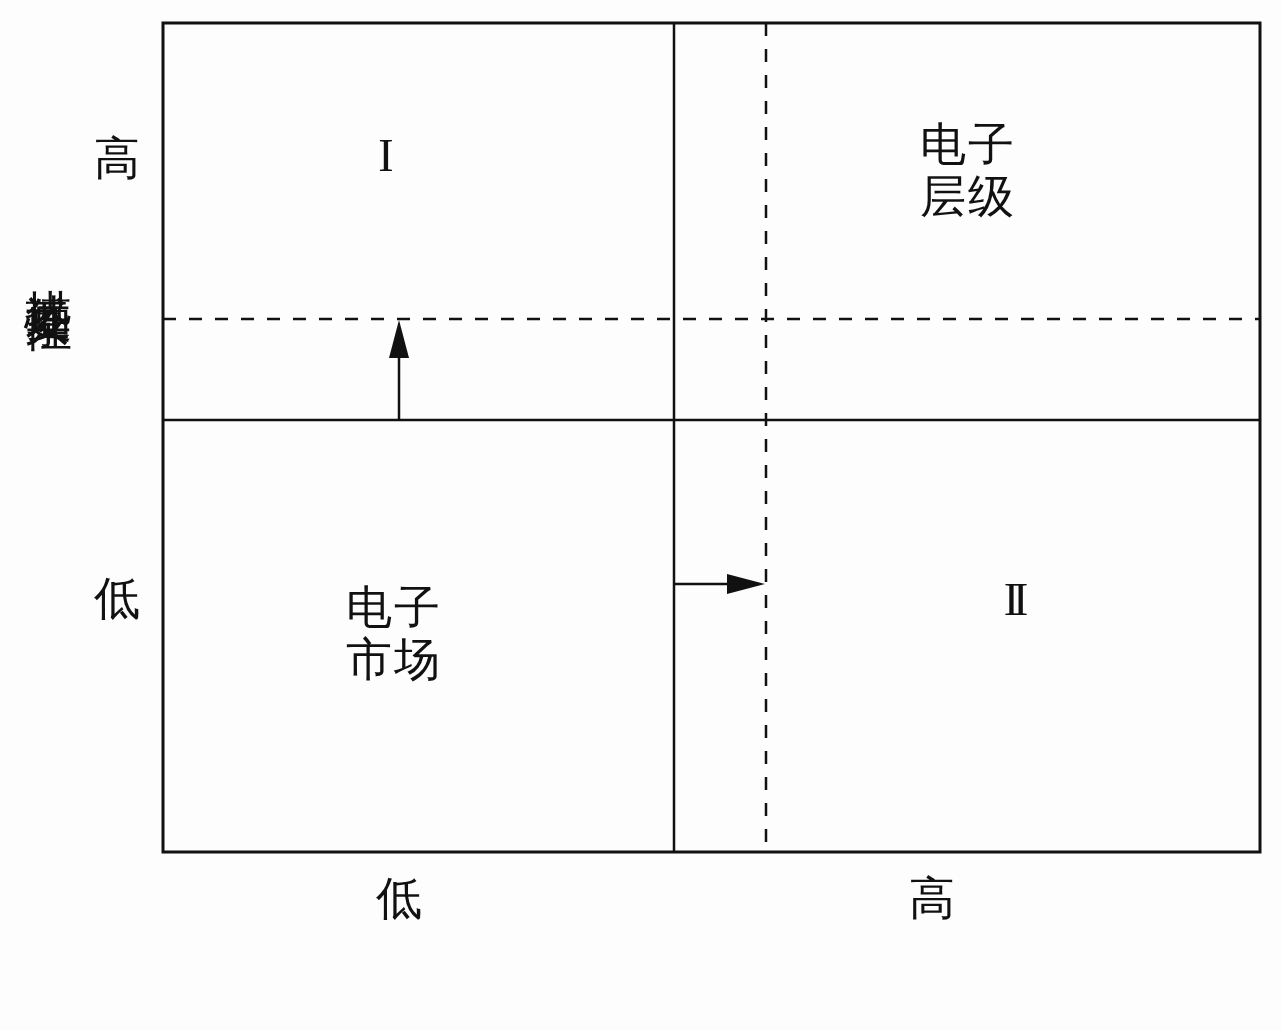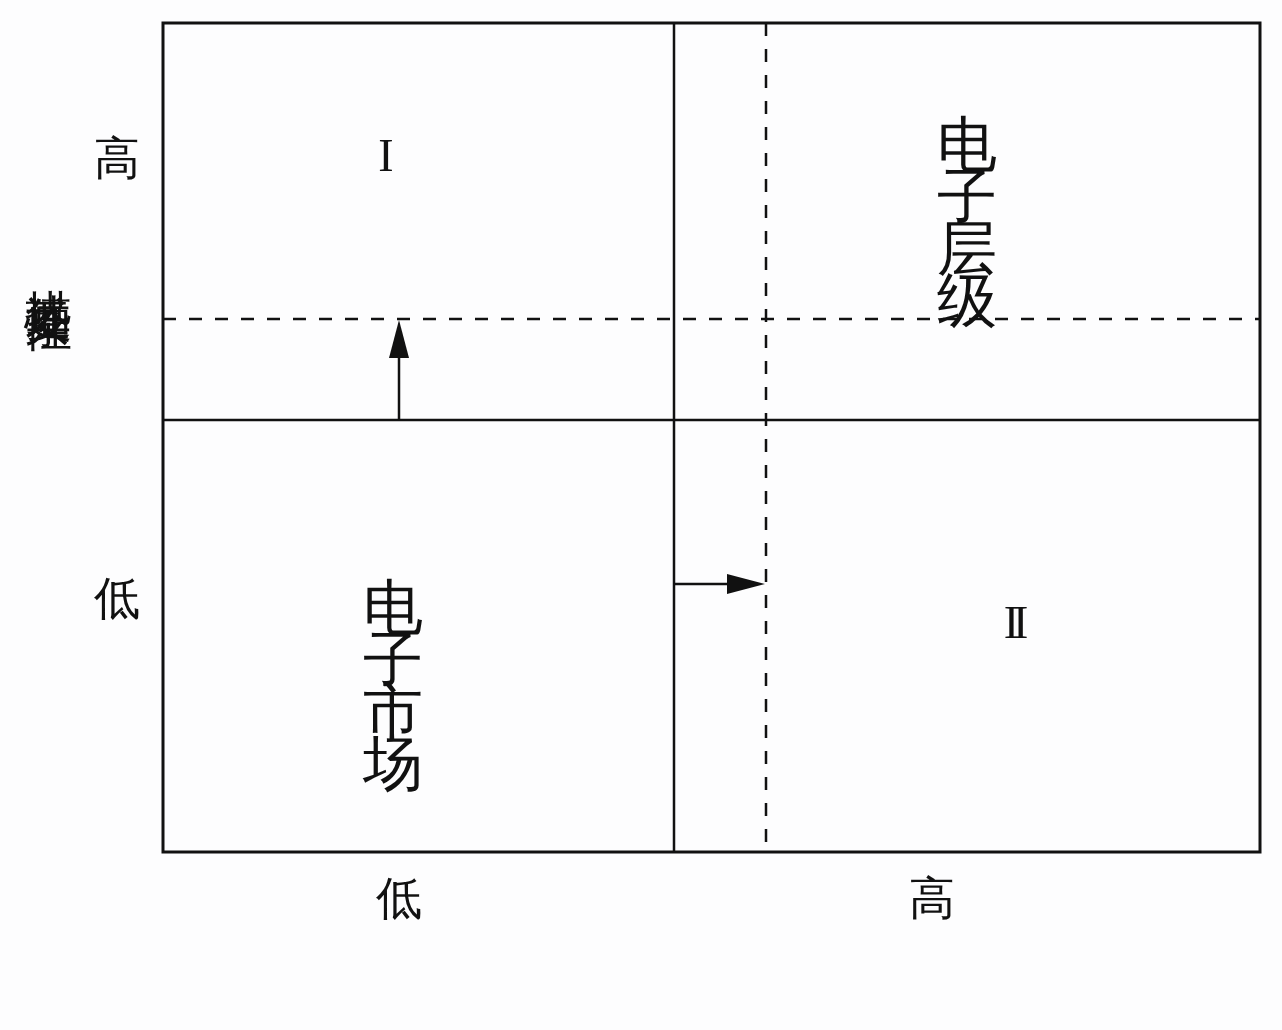--- a/index.html
+++ b/index.html
@@ -31,21 +31,21 @@
     .label {
       position: absolute;
       font-size: 46px;
       line-height: 50px;
       color: #111111;
       white-space: nowrap;
       text-align: center;
     }
     .quad-label {
       position: absolute;
-      font-size: 60px;
+      font-size: 46px;
       line-height: 52px;
       text-align: center;
       color: #111111;
       white-space: pre-line;
       letter-spacing: 2px;
     }
     .roman {
       position: absolute;
       font-family: "Liberation Serif", "DejaVu Serif", serif;
       font-size: 46px;
@@ -106,15 +106,15 @@
   <div class="label" style="left:907px; top:873px; width:50px;">高</div>
 
   <div class="roman" style="left:356px; top:131px; width:60px;">I</div>
 
   <div class="quad-label" style="left:910px; top:118px; width:116px;">电子
 层级</div>
 
   <div class="quad-label" style="left:336px; top:581px; width:116px;">电子
 市场</div>
 
-  <div class="roman" style="left:973px; top:598px; width:80px; letter-spacing:-6px;text-align:center;">II</div>
+  <div class="roman" style="left:973px; top:575px; width:80px; letter-spacing:-6px;text-align:center;">II</div>
 
 </div>
 
 </body></html>

